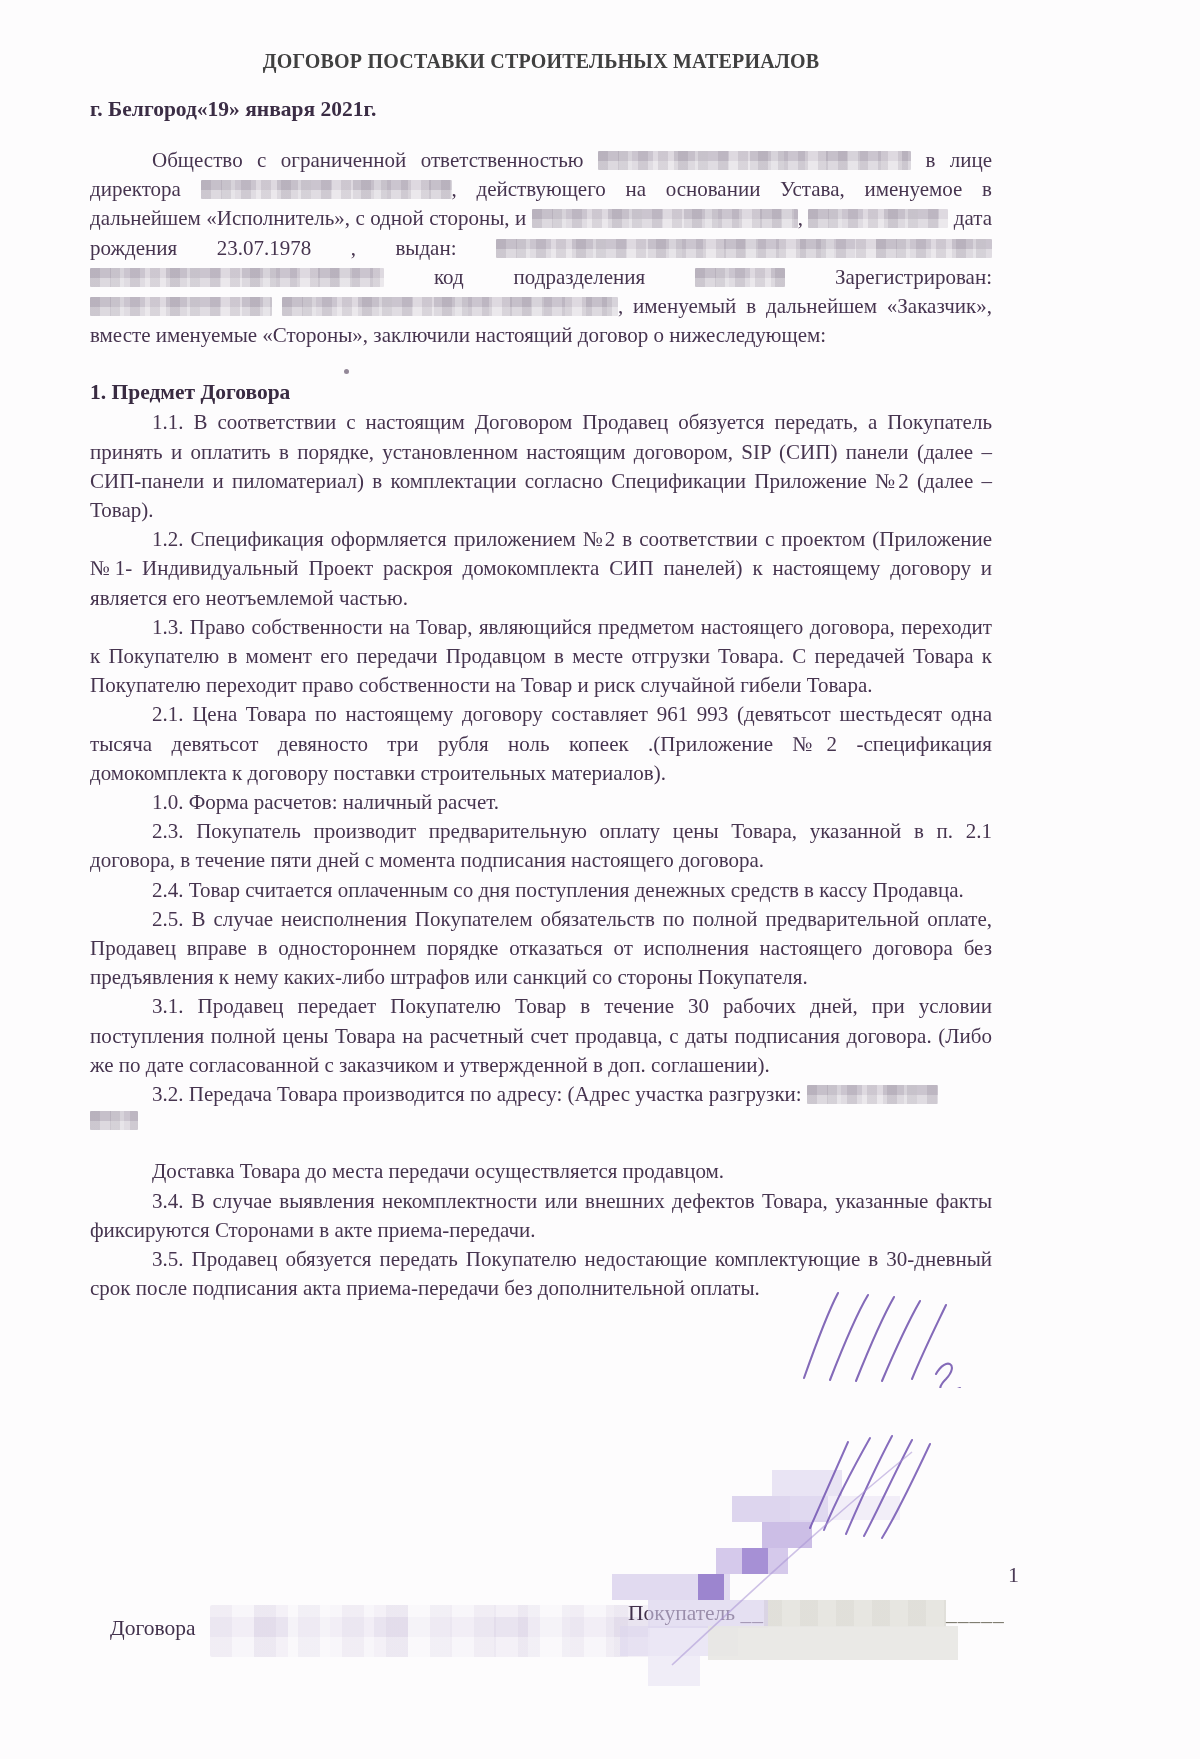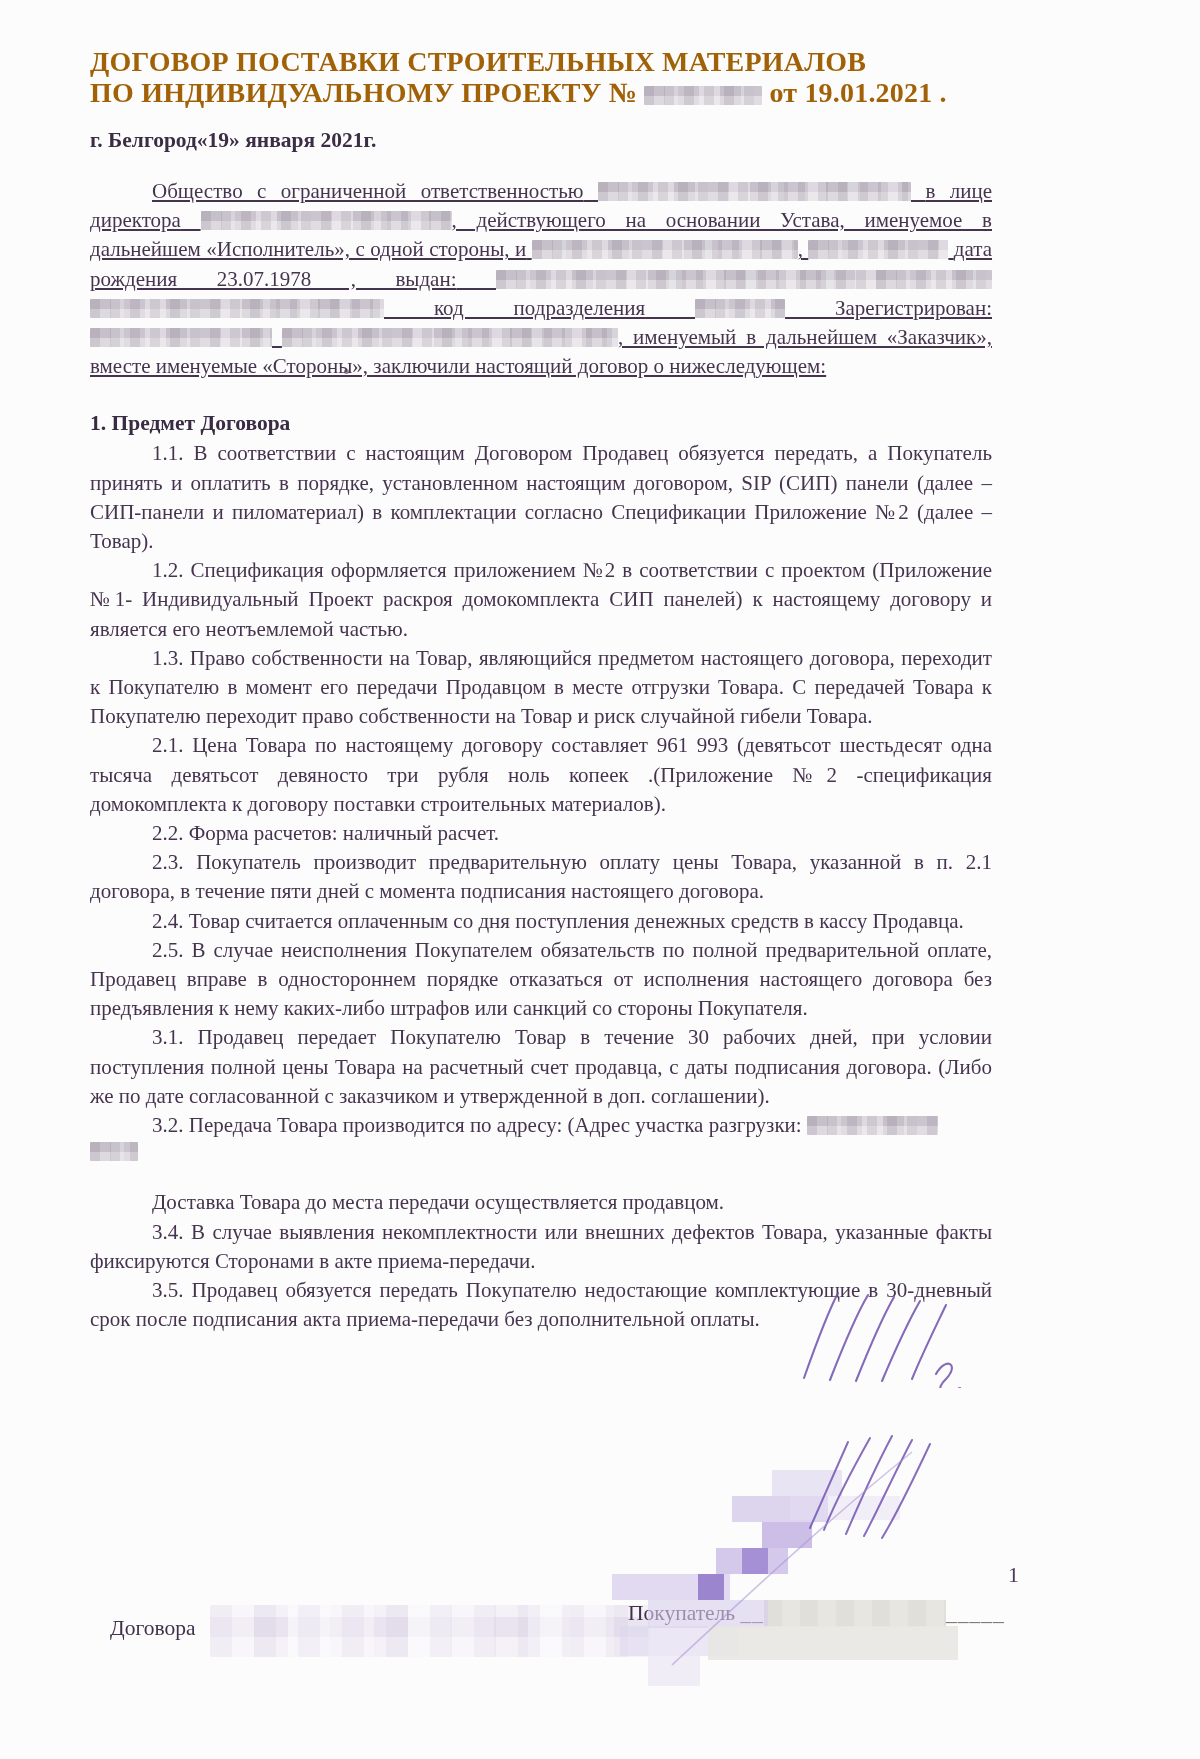--- a/index.html
+++ b/index.html
@@ -6,33 +6,33 @@
   .page{
     position:relative;
     width:1200px;height:1759px;
     background:#fdfcfd;
     font-family:"Liberation Serif","DejaVu Serif",serif;
     color:#46344f;
     overflow:hidden;
   }
   .content{position:absolute;left:90px;top:46px;width:902px;}
   .title{
-    text-align:left;font-weight:bold;color:#a16207;
-    font-size:28px;line-height:31px;letter-spacing:.2px;
+    text-align:center;font-weight:bold;color:#404040;
+    font-size:20px;line-height:31px;letter-spacing:.2px;
   }
   .meta-row{
     display:flex;justify-content:flex-start;
     font-weight:bold;font-size:21.5px;color:#3b2d45;
     margin-top:20px;
   }
   .para{
     font-size:21px;line-height:29.2px;
     text-align:justify;text-indent:62px;margin:0;
   }
-  .intro{margin-top:24px;text-decoration:underline;}
+  .intro{margin-top:24px;}
   .sec-head{
     font-weight:bold;color:#392b42;
     font-size:21.5px;line-height:29px;margin:28px 0 1px 0;
   }
   .redact{
     display:inline-block;height:19px;vertical-align:-3px;border-radius:1px;
     background:
       repeating-linear-gradient(90deg, rgba(104,92,112,.14) 0 10px, rgba(0,0,0,0) 10px 20px),
       repeating-linear-gradient(0deg, rgba(255,255,255,.4) 0 9px, rgba(0,0,0,0) 9px 19px),
       repeating-linear-gradient(90deg, #c6c0ca 0 21px, #d7d3da 21px 34px, #cbc5cf 34px 55px, #ded9e0 55px 76px);
@@ -70,25 +70,20 @@
   }
 </style>
 </head>
 <body>
 
 <div class="page">
   <div class="content">
 
     <div class="title">
       <div>ДОГОВОР  ПОСТАВКИ СТРОИТЕЛЬНЫХ МАТЕРИАЛОВ</div>
-      <div>
-        <span>ПО ИНДИВИДУАЛЬНОМУ ПРОЕКТУ №</span>
-        <span class="redact" style="width:118px"></span>
-        <span>от 19.01.2021 .</span>
-      </div>
     </div>
 
     <div class="meta-row">
       <span>г. Белгород</span>
       <span>«19» января 2021г.</span>
     </div>
 
     <p class="para intro">
       <span>Общество с ограниченной ответственностью</span>
       <span class="redact" style="width:313px"></span>
@@ -105,21 +100,21 @@
       <span class="redact" style="width:182px"></span>
       <span class="redact" style="width:336px"></span><span>, именуемый в дальнейшем «Заказчик»,  вместе именуемые «Стороны», заключили настоящий договор о нижеследующем:</span>
     </p>
 
     <div class="sec-head">1.   Предмет Договора</div>
     <p class="para">1.1. В соответствии с настоящим Договором Продавец обязуется передать, а Покупатель принять и оплатить в порядке, установленном настоящим договором, SIP (СИП) панели (далее – СИП-панели и пиломатериал) в комплектации согласно Спецификации Приложение №2 (далее – Товар).</p>
     <p class="para">1.2. Спецификация оформляется приложением №2 в соответствии с проектом (Приложение №1- Индивидуальный Проект раскроя домокомплекта СИП панелей) к настоящему договору и является его неотъемлемой частью.</p>
     <p class="para">1.3. Право собственности на Товар, являющийся предметом настоящего договора, переходит к Покупателю в момент его передачи Продавцом в месте отгрузки Товара. С передачей Товара к Покупателю переходит право собственности на Товар и риск случайной гибели Товара.</p>
 
     <p class="para">2.1. Цена Товара по настоящему договору составляет 961 993 (девятьсот шестьдесят одна тысяча девятьсот девяносто три рубля ноль копеек .(Приложение №2 -спецификация домокомплекта к договору поставки строительных материалов).</p>
-    <p class="para">2.2.  Форма расчетов: наличный расчет.</p>
+    <p class="para">1.0.  Форма расчетов: наличный расчет.</p>
     <p class="para">2.3. Покупатель производит предварительную оплату цены Товара, указанной в п. 2.1 договора, в течение пяти дней с момента подписания настоящего договора.</p>
     <p class="para">2.4. Товар считается оплаченным со дня поступления денежных средств в кассу Продавца.</p>
     <p class="para">2.5. В случае неисполнения Покупателем обязательств по полной предварительной оплате, Продавец вправе в одностороннем порядке отказаться от исполнения настоящего договора без предъявления к нему каких-либо штрафов или санкций со стороны Покупателя.</p>
 
     <p class="para">3.1. Продавец передает Покупателю Товар в течение 30 рабочих дней, при условии поступления полной цены Товара на расчетный счет продавца, с даты подписания договора. (Либо же по дате согласованной с заказчиком и утвержденной в доп. соглашении).</p>
     <p class="para">
       <span>3.2. Передача Товара производится по адресу: (Адрес участка разгрузки:</span>
       <span class="redact" style="width:131px"></span>
       <span class="redact redact-line" style="width:48px"></span>
     </p>

